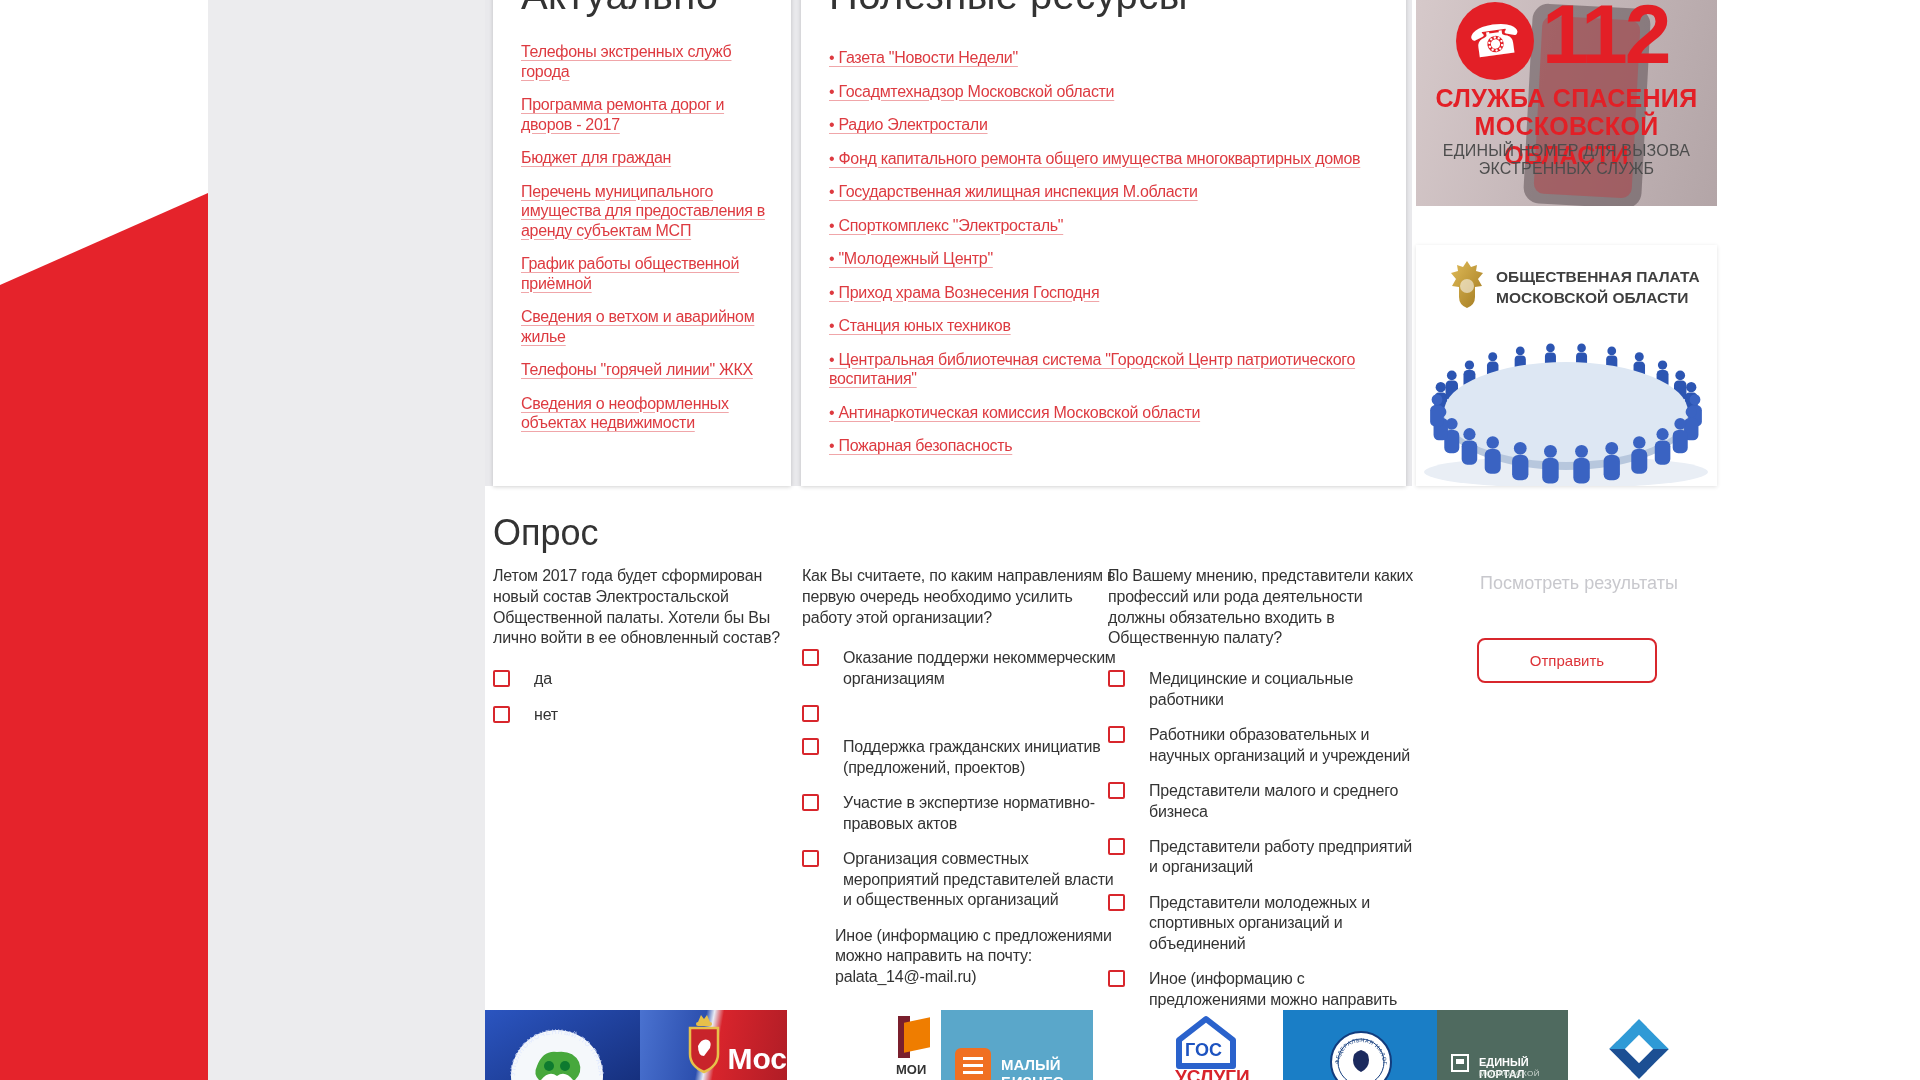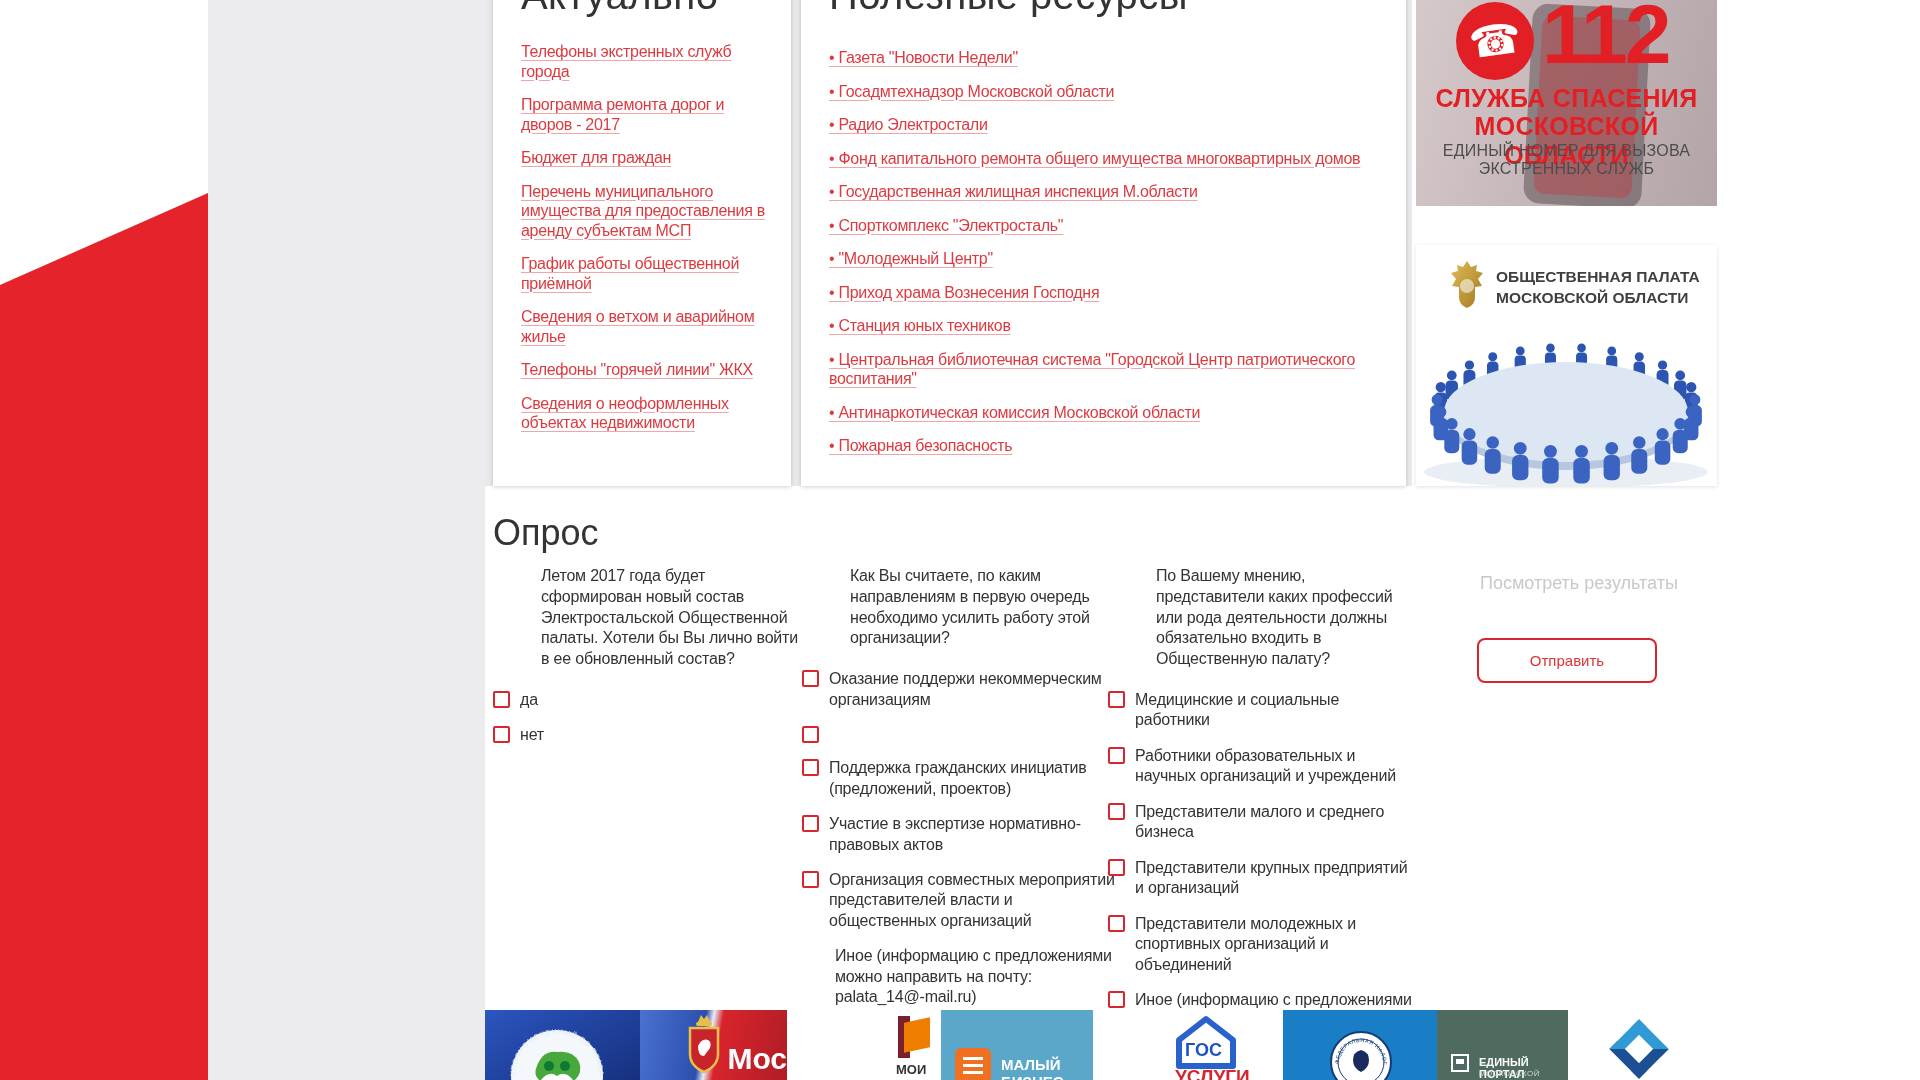--- a/index.html
+++ b/index.html
@@ -48,25 +48,25 @@
   
   .banner-palata { left:1416px; top:245px; width:301px; height:241px; background:#ffffff;
     box-shadow:0 1px 4px rgba(0,0,0,.12); }
   .palata-head { position:absolute; left:34px; top:14px; display:flex; gap:12px; }
   .palata-title { margin-top:8px; font-size:15.5px; font-weight:700; color:#3f3f3f; line-height:1.35; }
   .round-table { position:absolute; left:0; bottom:-6px; width:301px; height:170px; }
 
   
   .survey-title { position:absolute; left:493px; top:512px; font-size:36px; font-weight:500; color:#333; }
   .q { position:absolute; top:566px; font-size:16px; color:#333; }
-  .q-text { line-height:1.3; margin-bottom:20px; letter-spacing:-0.2px;margin-left:48px; }
+  .q-text { line-height:1.3; margin-bottom:20px; letter-spacing:-0.2px; }
   .q1 { left:493px;  width:314px; }
   .q2 { left:802px;  width:314px; }
   .q3 { left:1108px; width:308px; }
-  .opt { display:flex; gap:10px; margin-bottom:15px; align-items:flex-start; }
+  .opt { display:flex; gap:24px; margin-bottom:15px; align-items:flex-start; }
   .cb { flex:none; width:17px; height:17px; background:#fff; border:2px solid #d8262c;
     border-radius:2px; margin-top:1px; cursor:pointer; }
   .opt-label { line-height:1.28; letter-spacing:-0.2px; }
   .opt-noncb { padding-left:33px; }
 
   .view-results { position:absolute; left:1480px; top:573px; font-size:18px; color:#c8c8cd; cursor:pointer; }
   .submit-btn { position:absolute; left:1477px; top:638px; width:180px; height:45px;
     background:#fff; border:2px solid #d8262c; border-radius:8px; color:#dd3338;
     font-size:15px; font-family:"Liberation Sans",sans-serif; cursor:pointer; }
 
@@ -343,21 +343,21 @@
     <div class="opt">
       <span class="cb"></span>
       <span class="opt-label">Работники образовательных и научных организаций и учреждений</span>
     </div>
     <div class="opt">
       <span class="cb"></span>
       <span class="opt-label">Представители малого и среднего бизнеса</span>
     </div>
     <div class="opt">
       <span class="cb"></span>
-      <span class="opt-label">Представители крупных предприятий и организаций</span>
+      <span class="opt-label">Представители работу предприятий и организаций</span>
     </div>
     <div class="opt">
       <span class="cb"></span>
       <span class="opt-label">Представители молодежных и спортивных организаций и объединений</span>
     </div>
     <div class="opt">
       <span class="cb"></span>
       <span class="opt-label">Иное (информацию с предложениями можно направить на почту: palata_14@-mail.ru)</span>
     </div>
   </div>

